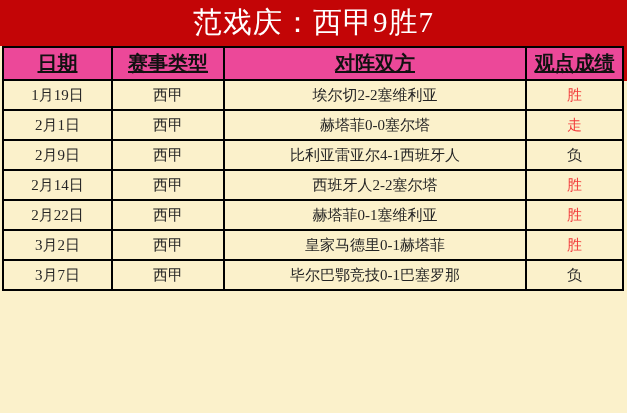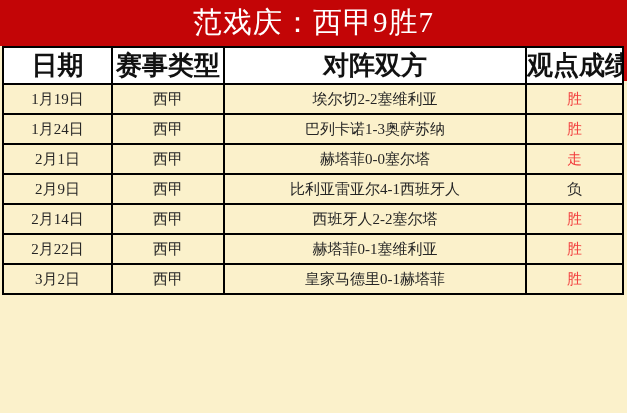--- a/index.html
+++ b/index.html
@@ -44,25 +44,26 @@
     table-layout: fixed;
   }
   table.results th, table.results td {
     border: 2px solid #000000;
     text-align: center;
     vertical-align: middle;
     overflow: hidden;
     white-space: nowrap;
   }
   table.results th {
-    background: #ffffff;
+    background: #ec4899;
     color: #111111;
     font-weight: bold;
-    font-size: 26px;
+    font-size: 20px;
     height: 33px;
+    text-decoration: underline;
   }
   table.results td {
     background: #fbf1cb;
     color: #252525;
     font-size: 15px;
     height: 30px;
   }
   col.c-date   { width: 109px; }
   col.c-league { width: 112px; }
   col.c-match  { width: 302px; }
@@ -93,26 +94,20 @@
       </tr>
     </thead>
     <tbody>
     <tr>
       <td>1月19日</td>
       <td>西甲</td>
       <td>埃尔切2-2塞维利亚</td>
       <td style="color: rgb(242, 60, 60);">胜</td>
     </tr>
 
-    <tr>
-      <td>1月24日</td>
-      <td>西甲</td>
-      <td>巴列卡诺1-3奥萨苏纳</td>
-      <td style="color: rgb(242, 60, 60);">胜</td>
-    </tr>
 
     <tr>
       <td>2月1日</td>
       <td>西甲</td>
       <td>赫塔菲0-0塞尔塔</td>
       <td style="color: rgb(242, 60, 60);">走</td>
     </tr>
 
 
     <tr>
@@ -138,16 +133,22 @@
     </tr>
 
 
     <tr>
       <td>3月2日</td>
       <td>西甲</td>
       <td>皇家马德里0-1赫塔菲</td>
       <td style="color: rgb(242, 60, 60);">胜</td>
     </tr>
 
+    <tr>
+      <td>3月7日</td>
+      <td>西甲</td>
+      <td>毕尔巴鄂竞技0-1巴塞罗那</td>
+      <td style="color: rgb(43, 43, 43);">负</td>
+    </tr>
   </tbody>
   </table>
 
 </div>
 
 </body></html>

